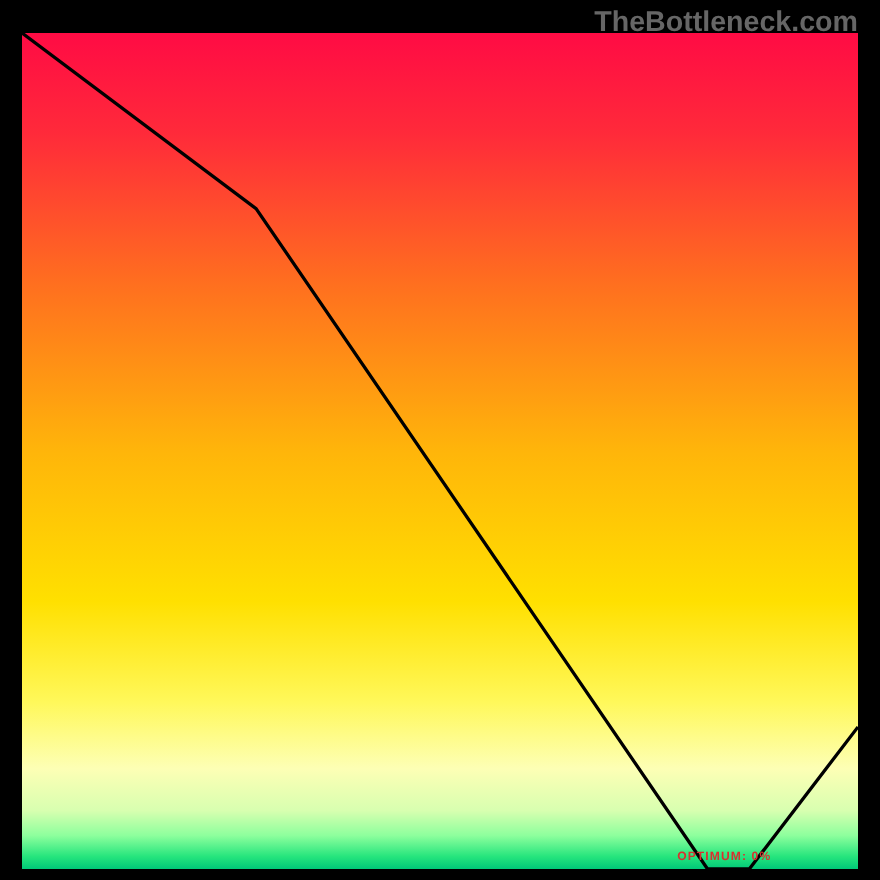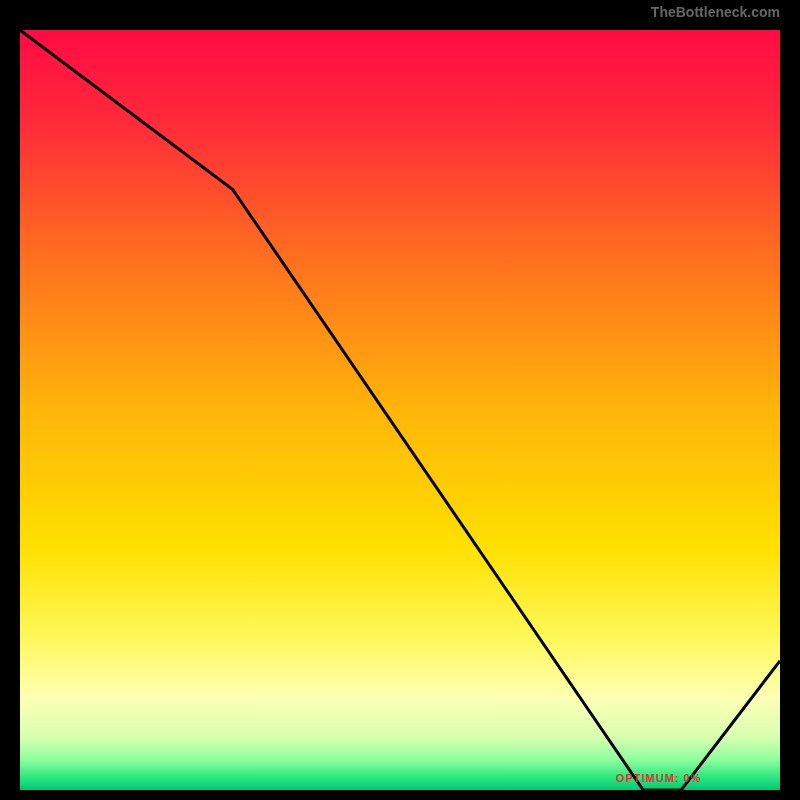--- a/index.html
+++ b/index.html
@@ -9,21 +9,21 @@
     background: #000;
     position: relative;
     font-family: Arial, Helvetica, sans-serif;
     overflow: hidden;
   }
   .attribution {
     position: absolute;
     top: 4px;
     right: 20px;
     color: #666;
-    font-size: 14px;
+    font-size: 26px;
     font-weight: bold;
     z-index: 10;
   }
   .chart {
     position: absolute;
     left: 20px;
     top: 30px;
     width: 760px;
     height: 760px;
     display: block;

